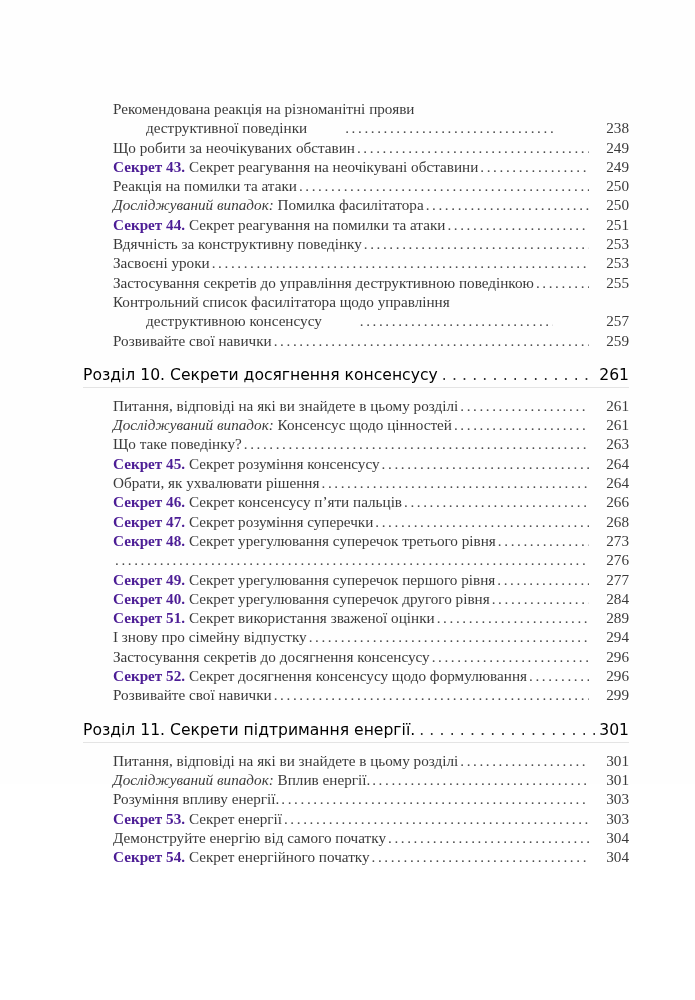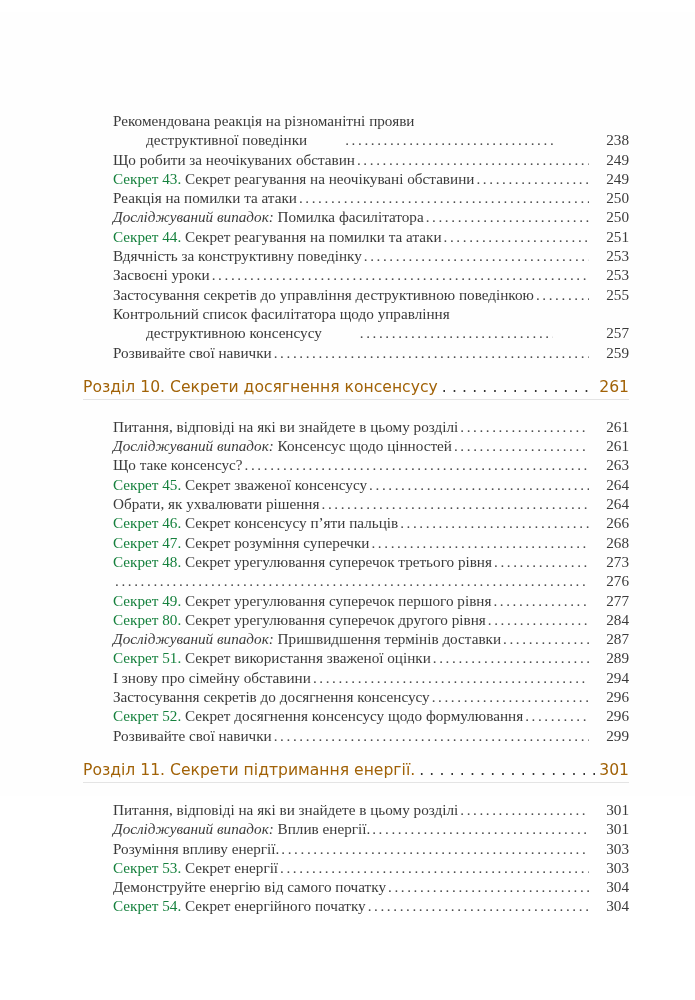--- a/index.html
+++ b/index.html
@@ -1,45 +1,45 @@
 <!DOCTYPE html>
 <html><head>
 <meta charset="utf-8">
 <style>
   html, body { margin: 0; padding: 0; background: #ffffff; }
   body { width: 695px; height: 1000px; position: relative; overflow: hidden; }
-  .page { position: absolute; left: 0; top: 12px; width: 695px; height: 784px; background: #fefefe; }
+  .page { position: absolute; left: 0; top: 0; width: 695px; height: 784px; background: #fefefe; }
   .toc { position: absolute; left: 83px; top: 99px; width: 546px; }
   .entry {
     display: flex; align-items: baseline;
     font-family: "Liberation Serif", "DejaVu Serif", serif;
     font-size: 15.2px; color: #3a3a3a;
     height: 19.3px; line-height: 19.3px;
     padding-left: 30px; white-space: nowrap;
   }
   .entry.cont { padding-left: 63px; gap: 36px; }
   .entry .title { flex: 0 0 auto; }
-  .entry .title b { font-weight: normal; color: #15803d; }
+  .entry .title b { font-weight: bold; color: #4c1d95; }
   .entry .title i { font-style: italic; }
   .entry .dots {
     flex: 1 1 auto; overflow: hidden; margin: 0 1px 0 2px;
     letter-spacing: 2.6px; color: #4a4a4a;
   }
   .entry .dots::before {
     content: "................................................................................................................................................................";
   }
   .entry .page-num { flex: 0 0 auto; margin-left: 16px; }
   .entry.wrap-first { display: block; }
   .chapter {
     display: flex; align-items: baseline;
     font-family: "DejaVu Sans", "Liberation Sans", sans-serif;
-    font-size: 15.6px; color: #a16207;
+    font-size: 15.6px; color: #000000;
     height: 24px; line-height: 24px; white-space: nowrap;
     border-bottom: 1px solid #e4e4e4;
-    margin-top: 13px; margin-bottom: 17px; justify-content: flex-end;
+    margin-top: 13px; margin-bottom: 8px; justify-content: flex-end;
   }
   .chapter .dots {
     flex: 1 1 auto; overflow: hidden; margin: 0 4px 0 4px;
     letter-spacing: 5.2px; color: #333;
   }
   .chapter .dots::before {
     content: "................................................................................................................";
   }
   .chapter .page-num { flex: 0 0 auto; }
 </style>
@@ -114,26 +114,26 @@
         <span class="title"><span>Питання, відповіді на які ви знайдете в цьому розділі</span></span>
         <span class="dots"></span>
         <span class="page-num">261</span>
       </div>
       <div class="entry">
         <span class="title"><i>Досліджуваний випадок:</i><span> Консенсус щодо цінностей</span></span>
         <span class="dots"></span>
         <span class="page-num">261</span>
       </div>
       <div class="entry">
-        <span class="title"><span>Що таке консенсус?</span></span>
+        <span class="title"><span>Що таке поведінку?</span></span>
         <span class="dots"></span>
         <span class="page-num">263</span>
       </div>
       <div class="entry">
-        <span class="title"><b>Секрет 45.</b><span> Секрет зваженої консенсусу</span></span>
+        <span class="title"><b>Секрет 45.</b><span> Секрет розуміння консенсусу</span></span>
         <span class="dots"></span>
         <span class="page-num">264</span>
       </div>
       <div class="entry">
         <span class="title"><span>Обрати, як ухвалювати рішення</span></span>
         <span class="dots"></span>
         <span class="page-num">264</span>
       </div>
       <div class="entry">
         <span class="title"><b>Секрет 46.</b><span> Секрет консенсусу п’яти пальців</span></span>
@@ -153,36 +153,31 @@
       <div class="entry">
         <span class="dots"></span>
         <span class="page-num">276</span>
       </div>
       <div class="entry">
         <span class="title"><b>Секрет 49.</b><span> Секрет урегулювання суперечок першого рівня</span></span>
         <span class="dots"></span>
         <span class="page-num">277</span>
       </div>
       <div class="entry">
-        <span class="title"><b>Секрет 80.</b><span> Секрет урегулювання суперечок другого рівня</span></span>
+        <span class="title"><b>Секрет 40.</b><span> Секрет урегулювання суперечок другого рівня</span></span>
         <span class="dots"></span>
         <span class="page-num">284</span>
       </div>
       <div class="entry">
-        <span class="title"><i>Досліджуваний випадок:</i><span> Пришвидшення термінів доставки</span></span>
-        <span class="dots"></span>
-        <span class="page-num">287</span>
-      </div>
-      <div class="entry">
         <span class="title"><b>Секрет 51.</b><span> Секрет використання зваженої оцінки</span></span>
         <span class="dots"></span>
         <span class="page-num">289</span>
       </div>
       <div class="entry">
-        <span class="title"><span>І знову про сімейну обставини</span></span>
+        <span class="title"><span>І знову про сімейну відпустку</span></span>
         <span class="dots"></span>
         <span class="page-num">294</span>
       </div>
       <div class="entry">
         <span class="title"><span>Застосування секретів до досягнення консенсусу</span></span>
         <span class="dots"></span>
         <span class="page-num">296</span>
       </div>
       <div class="entry">
         <span class="title"><b>Секрет 52.</b><span> Секрет досягнення консенсусу щодо формулювання</span></span>

